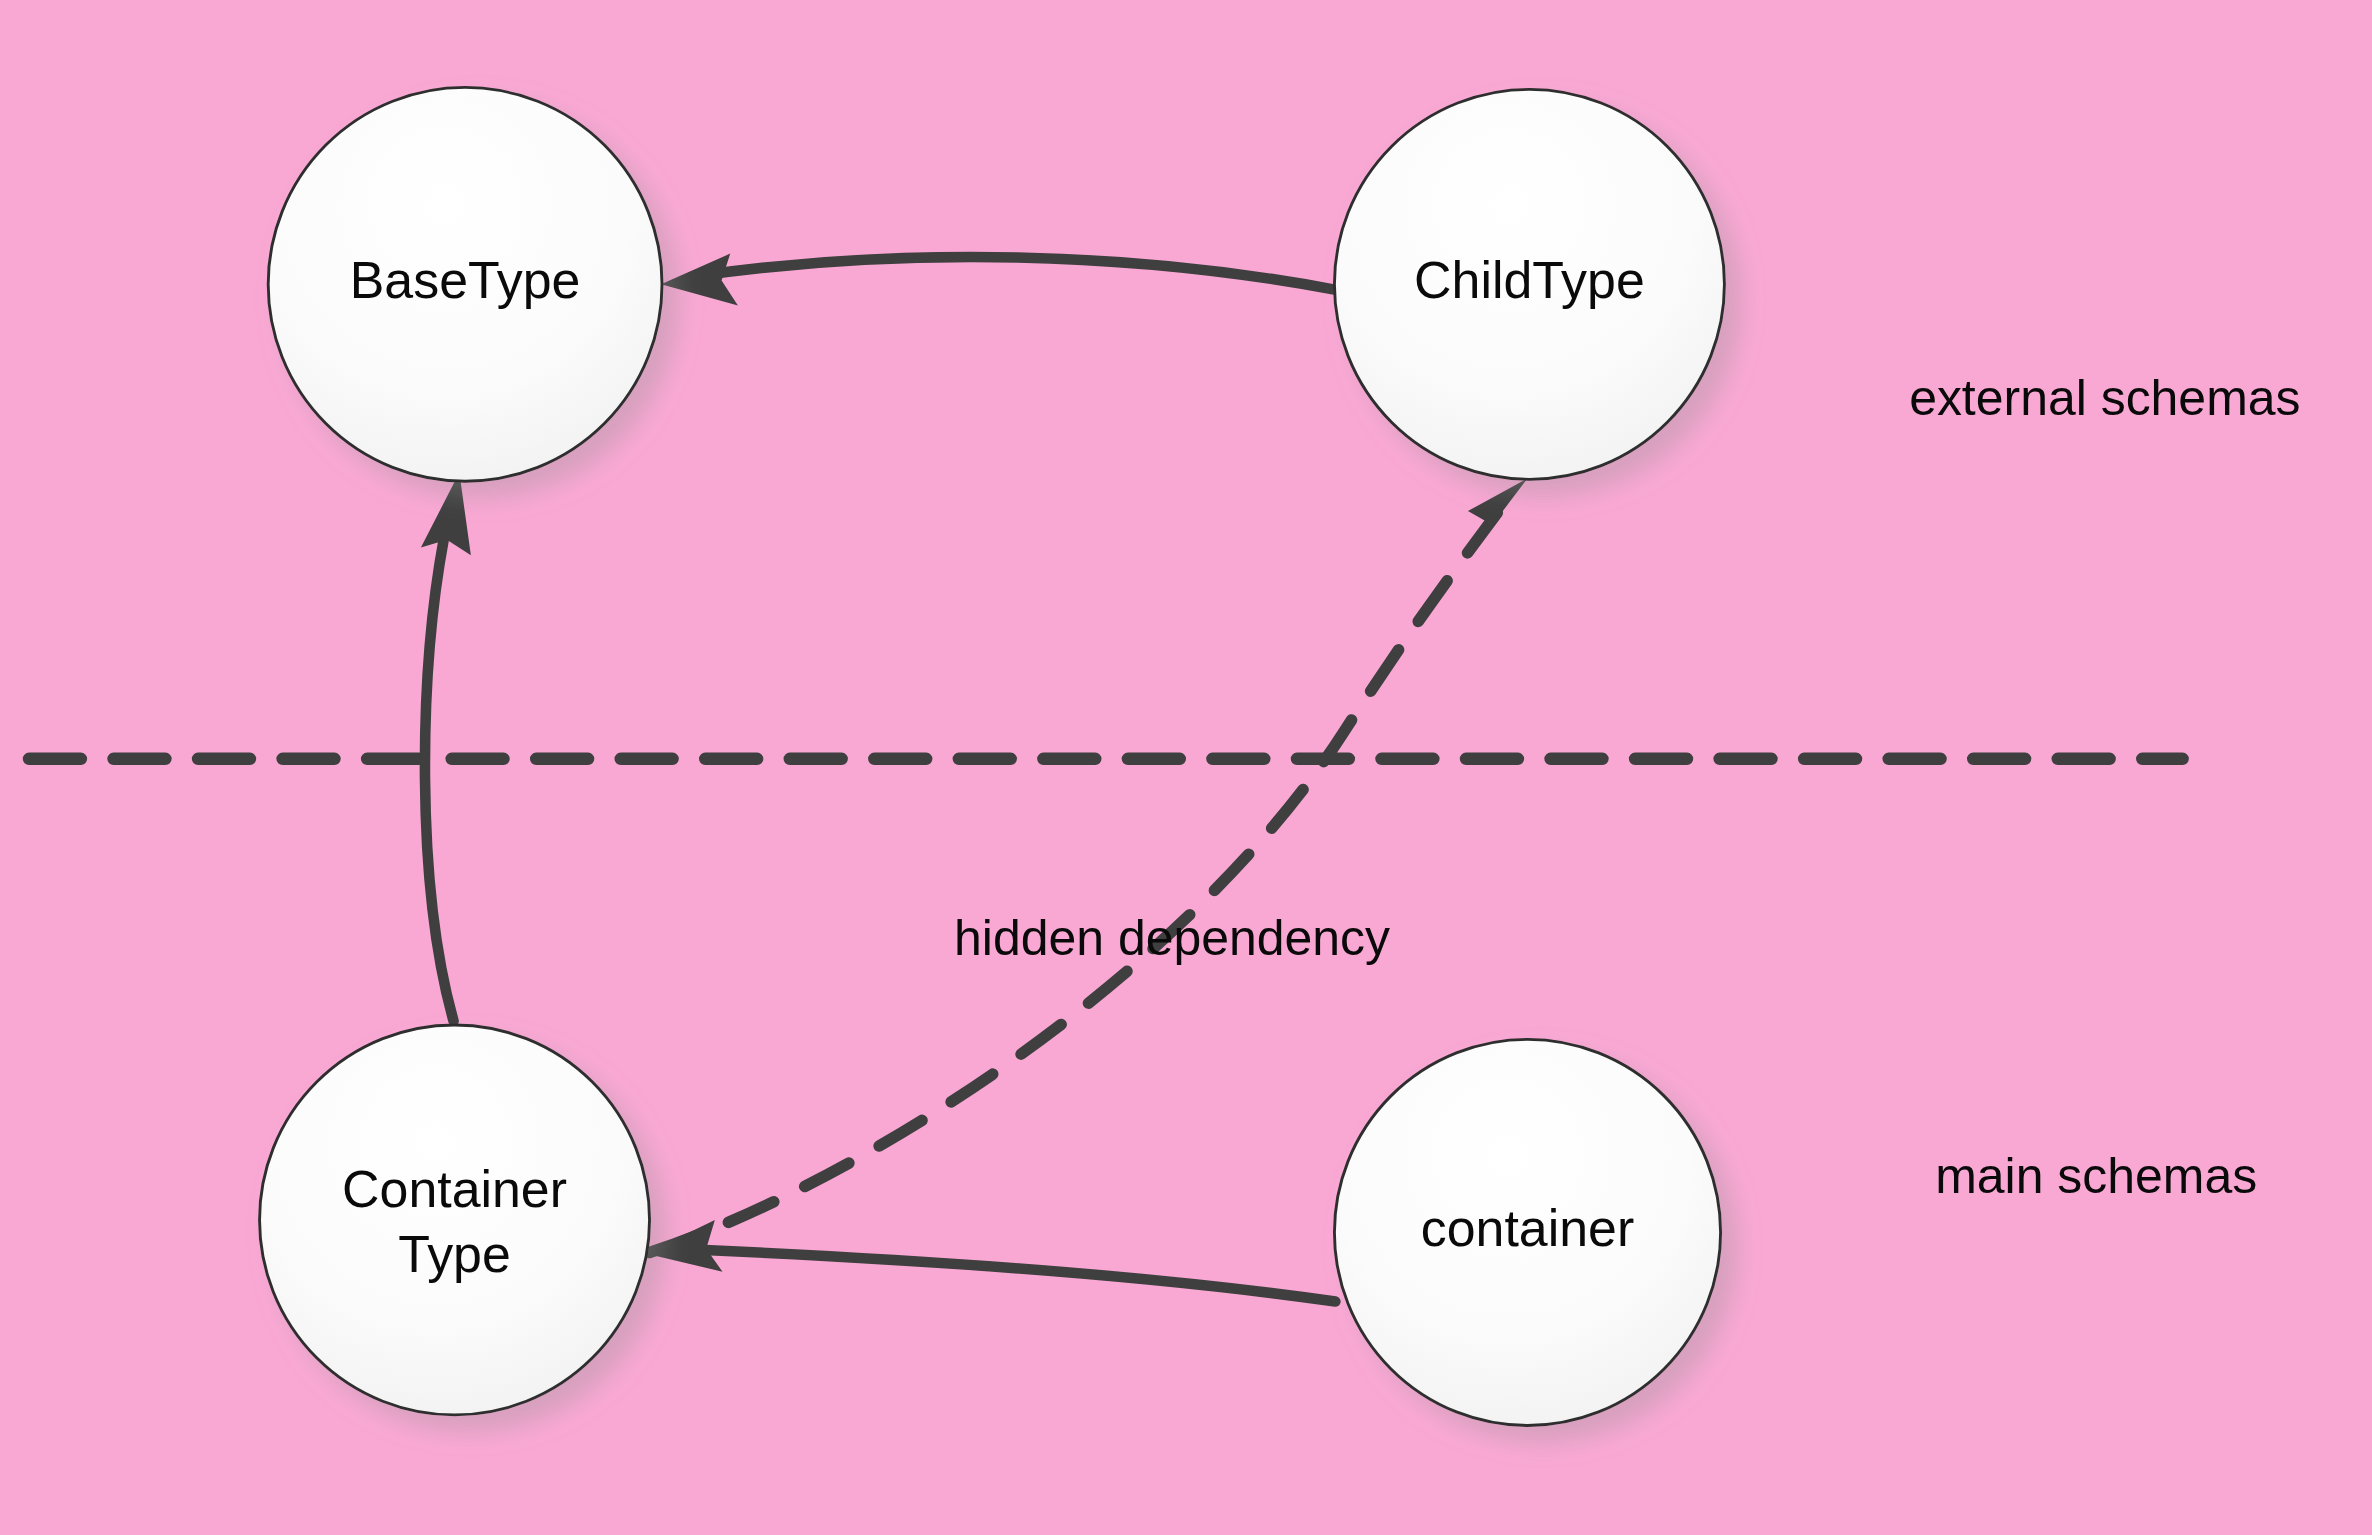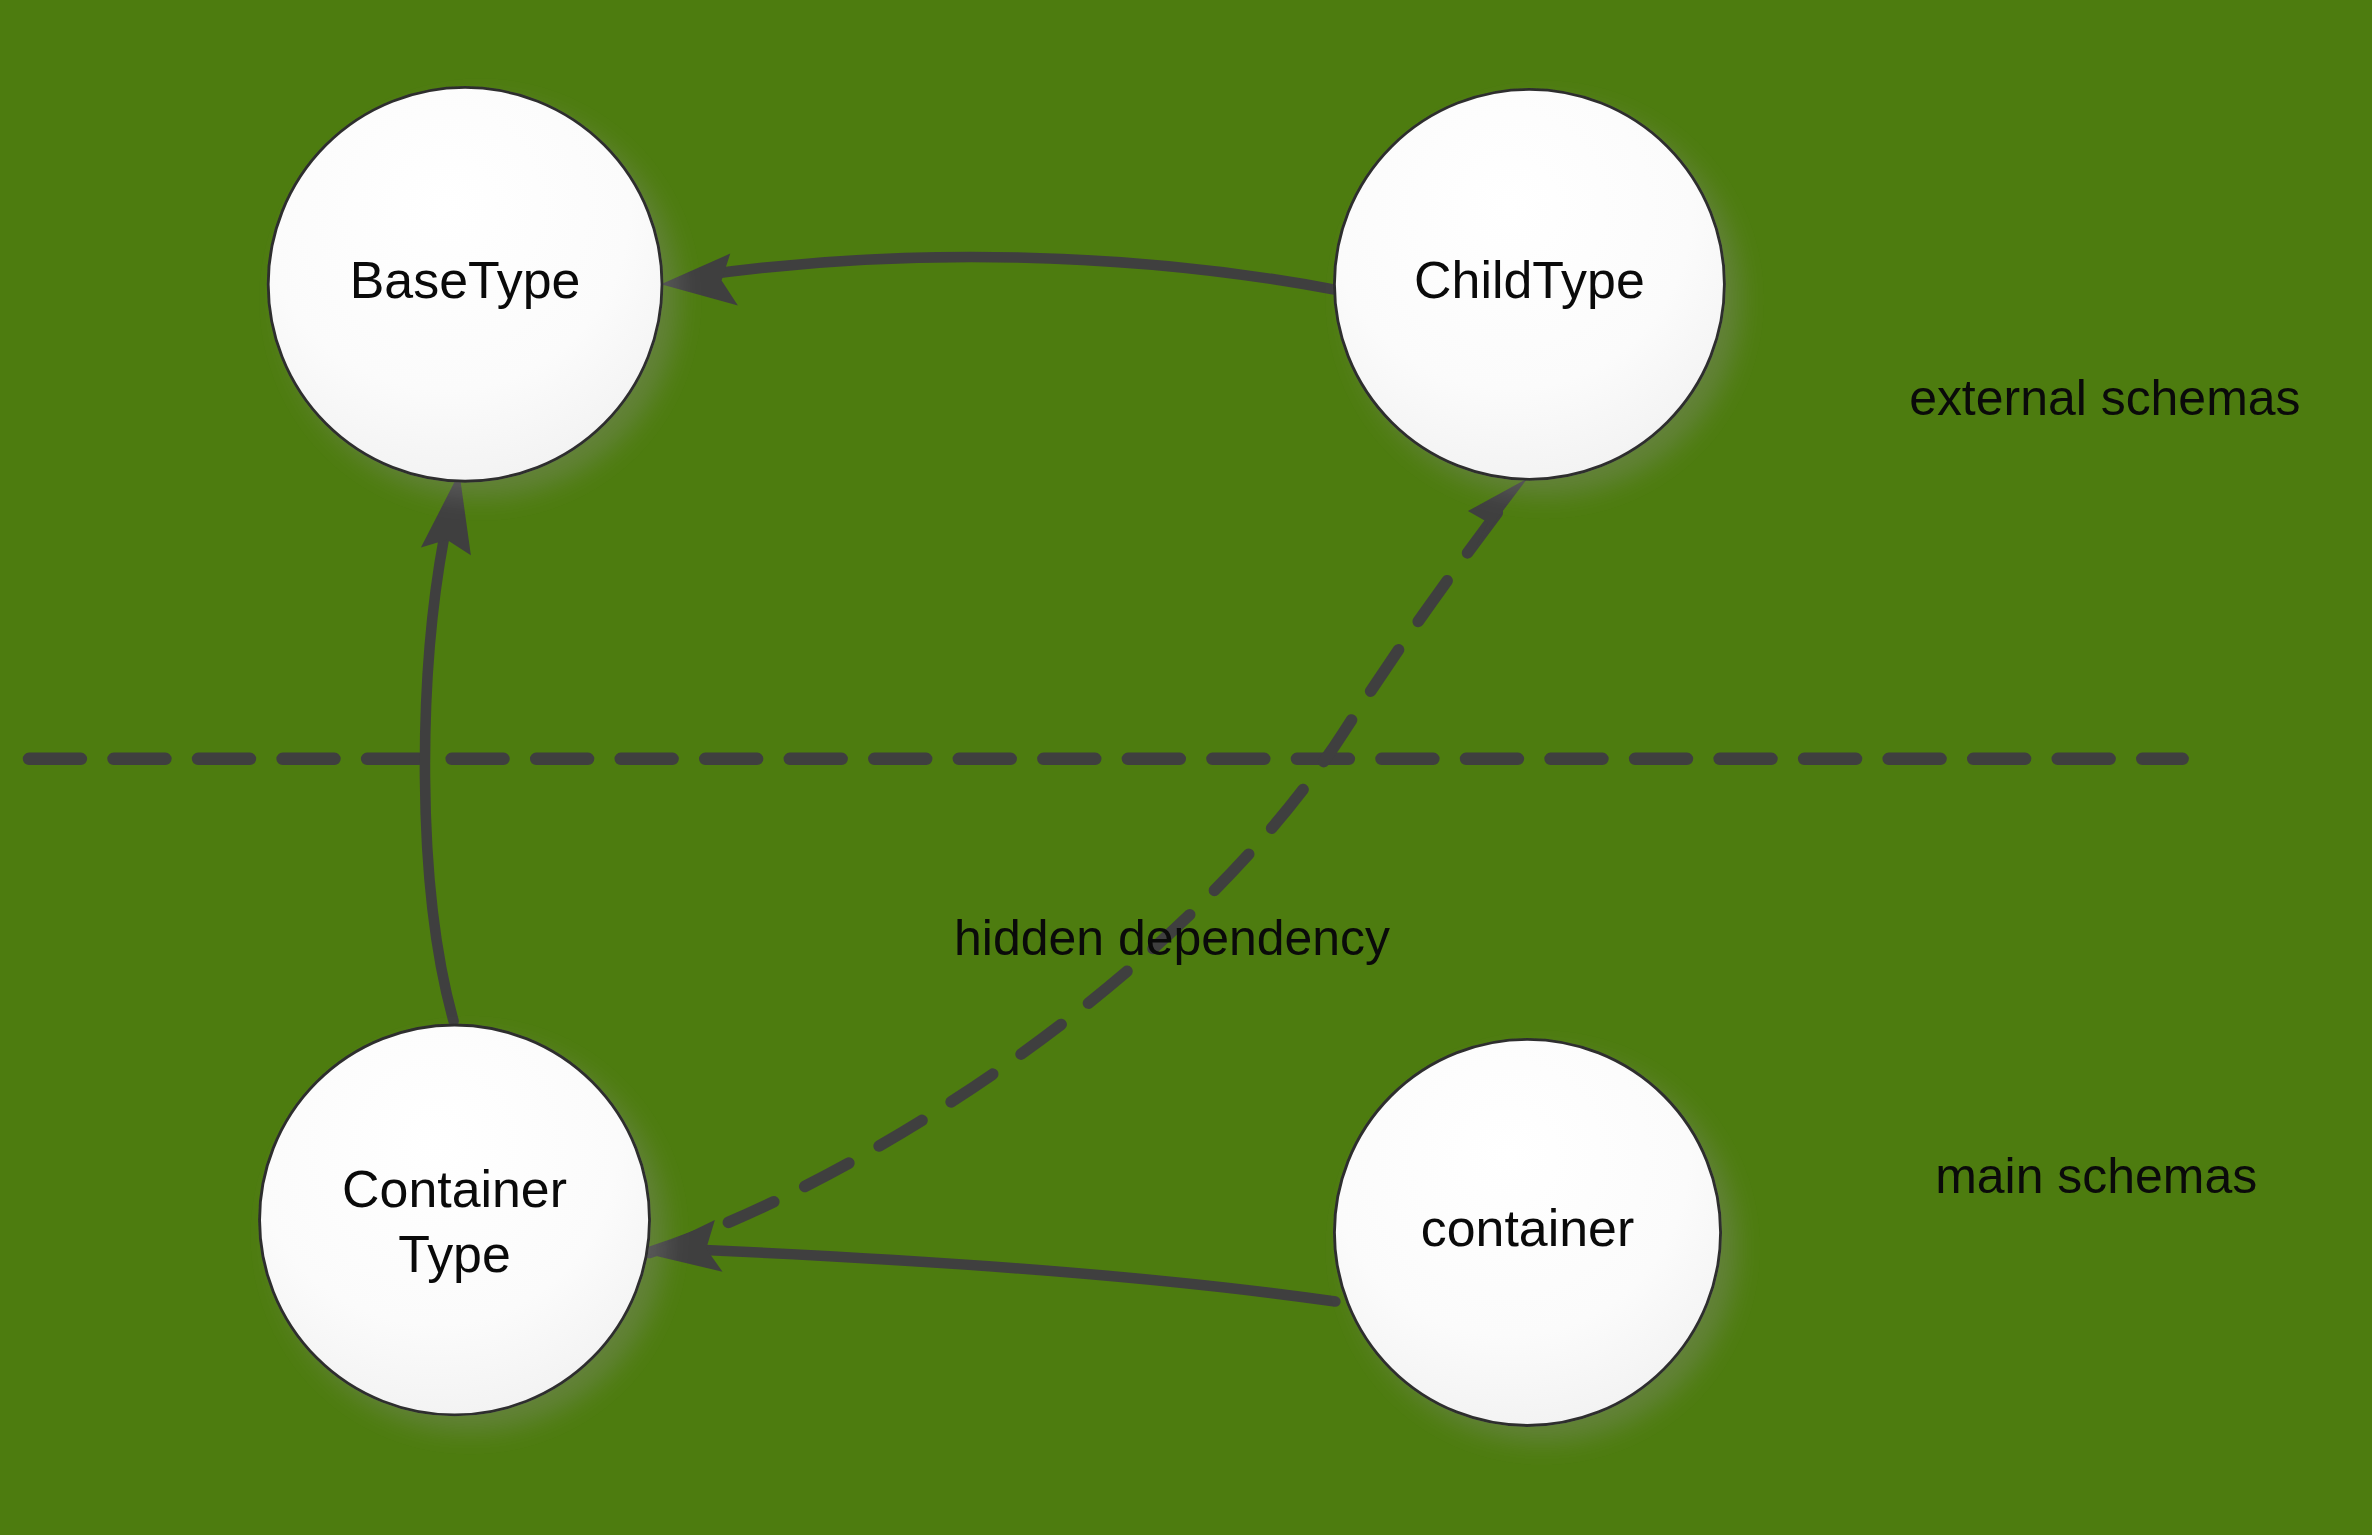--- a/index.html
+++ b/index.html
@@ -10,21 +10,21 @@
   body {
     width: 2373px;
     height: 1535px;
     font-family: "Liberation Sans", sans-serif;
     overflow: hidden;
   }
   #diagram-root {
     position: relative;
     width: 2373px;
     height: 1535px;
-    background: #4d7c0f;
+    background: #f9a8d4;
   }
   #diagram-svg {
     position: absolute;
     top: 0;
     left: 0;
     width: 2373px;
     height: 1535px;
   }
   .node-label {
     font-family: "Liberation Sans", sans-serif;

